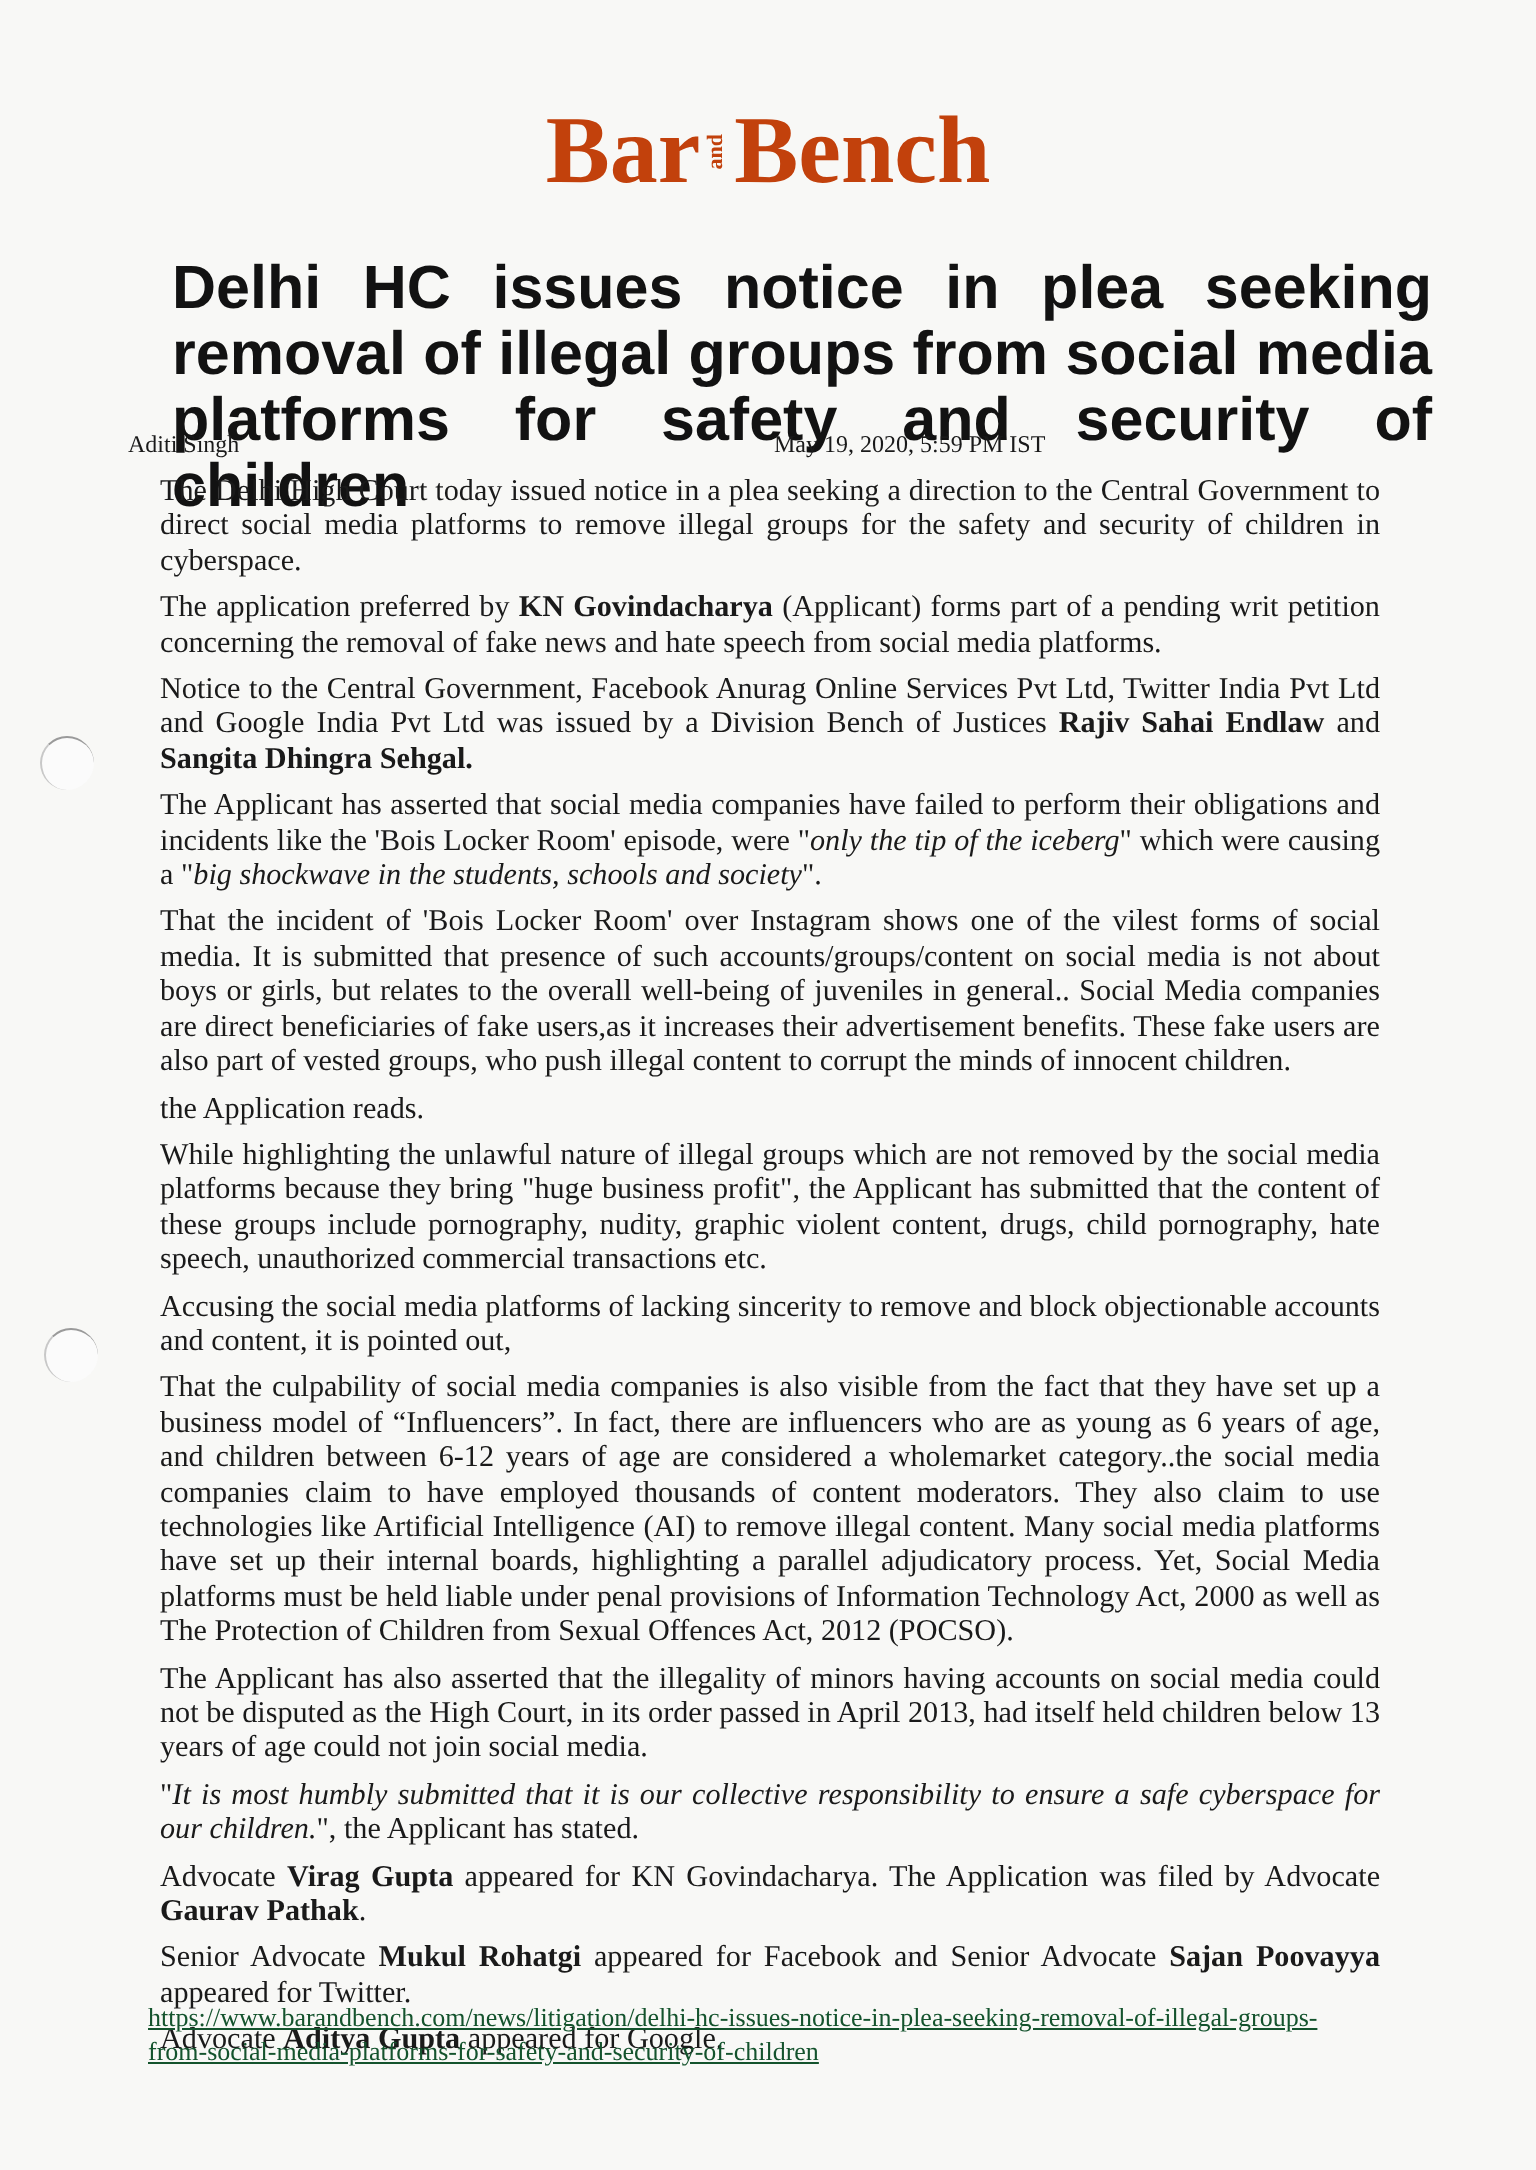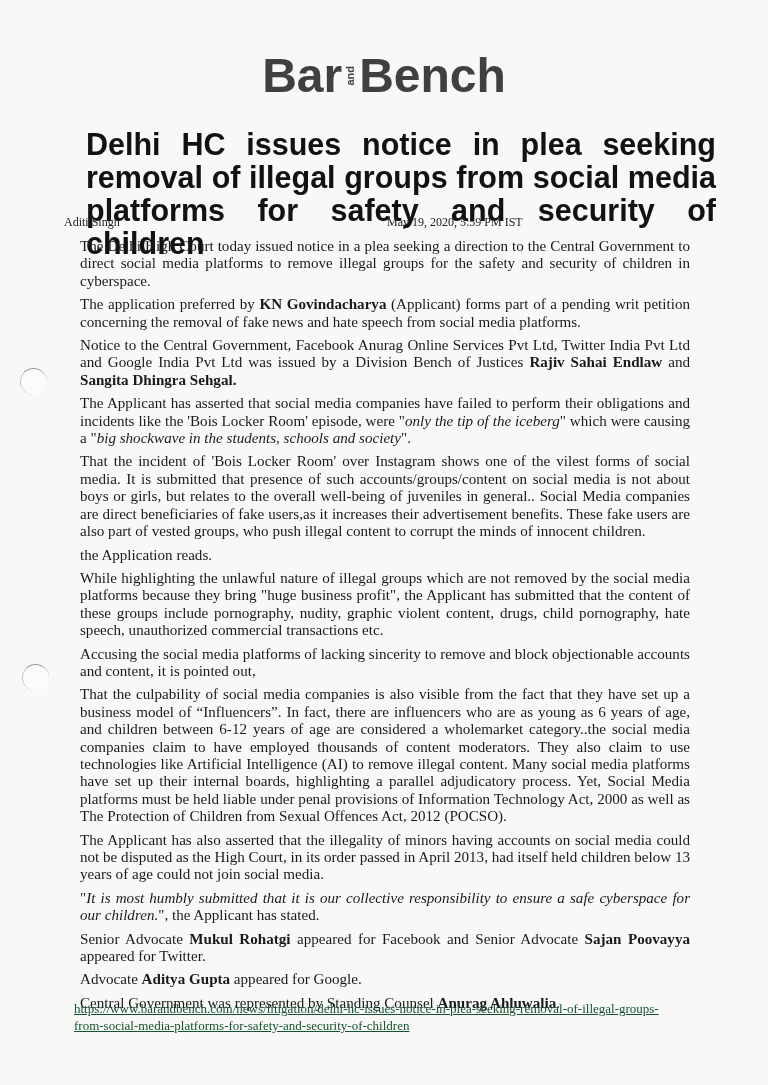--- a/index.html
+++ b/index.html
@@ -7,22 +7,22 @@
       width: 768px; height: 1085px; overflow: hidden;
       background: #f7f7f5;
       font-family: "Liberation Serif", serif;
       color: #1a1a1a;
       position: relative;
     }
     .page { position: absolute; left: 0; top: 0; width: 768px; height: 1085px; background: #f8f8f6; }
     .punch { position: absolute; width: 26px; height: 26px; border-radius: 50%;
       border-top: 1.5px solid #9a9a9a; border-left: 1px solid #c8c8c8; background: #fbfbfb; }
     .masthead { position: absolute; top: 52px; left: 0; width: 768px; text-align: center; }
-    .logo { display: inline-flex; align-items: center; font-family: Liberation Sans, sans-serif;
-      font-weight: bold; font-size: 48px; letter-spacing: 0px; color: #404040; line-height: 1; }
+    .logo { display: inline-flex; align-items: center; font-family: Liberation Serif, serif;
+      font-weight: bold; font-size: 48px; letter-spacing: 0px; color: #c2410c; line-height: 1; }
     .logo .and { display: inline-block; font-size: 11px; writing-mode: vertical-rl; transform: rotate(180deg);
       margin: 0 3px; font-weight: bold; letter-spacing: 0; }
     .headline { position: absolute; top: 112px; left: 70px; width: 630px;
       font-family: Liberation Sans, sans-serif; font-weight: bold; font-size: 30.5px; line-height: 33px;
       text-align: justify; color: #121212; margin: 16px; }
     .byline { position: absolute; top: 215px; left: 64px; width: 620px; font-size: 12px; height: 18px; }
     .byline .author { position: absolute; left: 0; top: 0; }
     .byline .date { position: absolute; left: 323px; top: 0; text-align: right; }
     .body { position: absolute; top: 232px; left: 74px; width: 622px;
       font-size: 15.1px; line-height: 17.4px; text-align: justify; color: #1a1a1a; }
@@ -57,19 +57,19 @@
     <p><span>The application preferred by </span><b>KN Govindacharya</b><span> (Applicant) forms part of a pending writ petition concerning the removal of fake news and hate speech from social media platforms.</span></p>
     <p><span>Notice to the Central Government, Facebook Anurag Online Services Pvt Ltd, Twitter India Pvt Ltd and Google India Pvt Ltd was issued by a Division Bench of Justices </span><b>Rajiv Sahai Endlaw</b><span> and </span><b>Sangita Dhingra Sehgal</b><b>.</b></p>
     <p><span>The Applicant has asserted that social media companies have failed to perform their obligations and incidents like the 'Bois Locker Room' episode, were "</span><i>only the tip of the iceberg</i><span>" which were causing a "</span><i>big shockwave in the students, schools and society</i><span>".</span></p>
     <p>That the incident of 'Bois Locker Room' over Instagram shows one of the vilest forms of social media. It is submitted that presence of such accounts/groups/content on social media is not about boys or girls, but relates to the overall well-being of juveniles in general.. Social Media companies are direct beneficiaries of fake users,as it increases their advertisement benefits. These fake users are also part of vested groups, who push illegal content to corrupt the minds of innocent children.</p>
     <p>the Application reads.</p>
     <p>While highlighting the unlawful nature of illegal groups which are not removed by the social media platforms because they bring "huge business profit", the Applicant has submitted that the content of these groups include pornography, nudity, graphic violent content, drugs, child pornography, hate speech, unauthorized commercial transactions etc.</p>
     <p>Accusing the social media platforms of lacking sincerity to remove and block objectionable accounts and content, it is pointed out,</p>
     <p>That the culpability of social media companies is also visible from the fact that they have set up a business model of “Influencers”. In fact, there are influencers who are as young as 6 years of age, and children between 6-12 years of age are considered a wholemarket category..the social media companies claim to have employed thousands of content moderators. They also claim to use technologies like Artificial Intelligence (AI) to remove illegal content. Many social media platforms have set up their internal boards, highlighting a parallel adjudicatory process. Yet, Social Media platforms must be held liable under penal provisions of Information Technology Act, 2000 as well as The Protection of Children from Sexual Offences Act, 2012 (POCSO).</p>
     <p>The Applicant has also asserted that the illegality of minors having accounts on social media could not be disputed as the High Court, in its order passed in April 2013, had itself held children below 13 years of age could not join social media.</p>
     <p><span>"</span><i>It is most humbly submitted that it is our collective responsibility to ensure a safe cyberspace for our children.</i><span>", the Applicant has stated.</span></p>
+    <p><span>Advocate </span><b>Virag Gupta</b><span> appeared for KN Govindacharya. The Application was filed by Advocate </span><b>Gaurav Pathak</b><span>.</span></p>
     <p><span>Senior Advocate </span><b>Mukul Rohatgi</b><span> appeared for Facebook and Senior Advocate </span><b>Sajan Poovayya</b><span> appeared for Twitter.</span></p>
     <p><span>Advocate </span><b>Aditya Gupta</b><span> appeared for Google.</span></p>
-    <p><span>Central Government was represented by Standing Counsel </span><b>Anurag Ahluwalia</b><span>.</span></p>
   </div>
 
   <div class="url">https://www.barandbench.com/news/litigation/delhi-hc-issues-notice-in-plea-seeking-removal-of-illegal-groups-from-social-media-platforms-for-safety-and-security-of-children</div>
 </div>
 
 </body></html>

